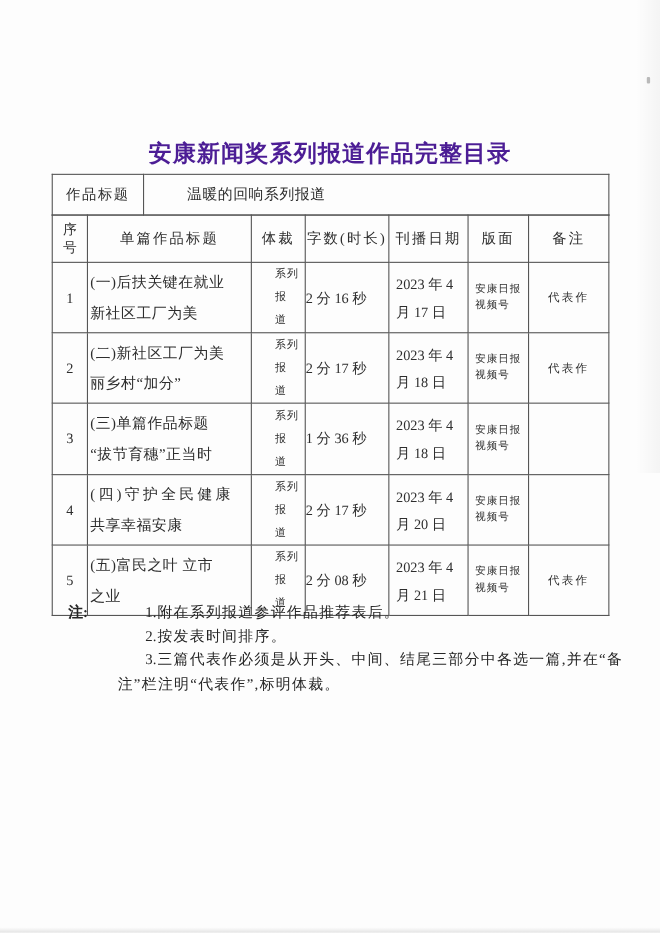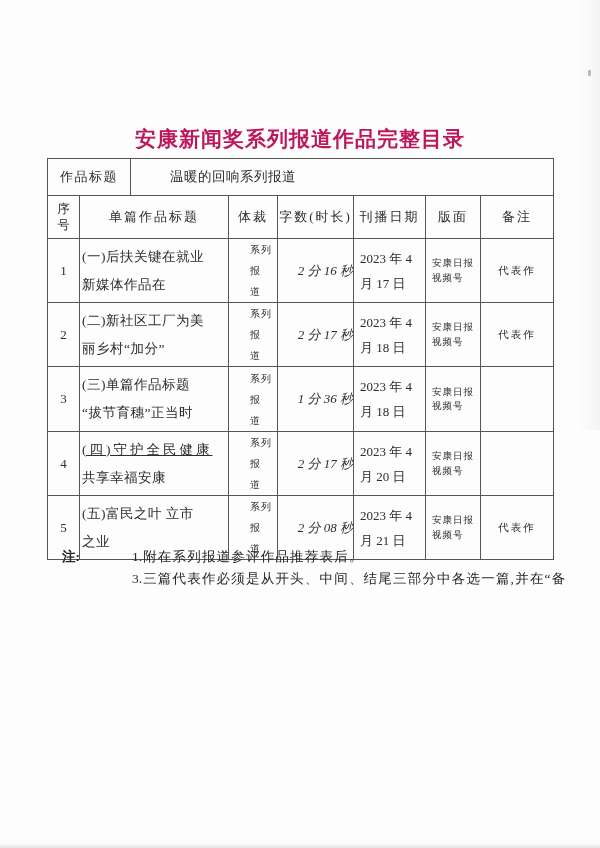--- a/index.html
+++ b/index.html
@@ -20,41 +20,41 @@
     position:absolute; left:588px; top:70px; width:3px; height:6px;
     background:#b9b9b9; border-radius:1px;
   }
   .bottom-shade {
     position:absolute; left:0; bottom:0; width:600px; height:5px;
     background:linear-gradient(to bottom, rgba(0,0,0,0), rgba(0,0,0,0.10));
   }
   .doc-title {
     position:absolute; top:125px; left:0; width:600px; margin:0;
     text-align:center; font-size:21px; font-weight:bold;
-    letter-spacing:1px; color:#be185d;
+    letter-spacing:1px; color:#4c1d95;
   }
   .tables { position:absolute; left:47px; top:158px; width:506px; }
   table { border-collapse:collapse; table-layout:fixed; }
   .t-top { width:506px; }
   .t-main { width:506px; margin-top:-1px; }
   td,th { border:1px solid #565656; padding:0; font-weight:normal; vertical-align:middle; overflow:hidden; }
   .rA{height:37px} .rH{height:43px}
   .r1{height:59px} .r2{height:59px} .r3{height:65px} .r4{height:62px} .r5{height:58px}
   .label-cell { text-align:center; font-size:13px; letter-spacing:1.5px; }
   .value-cell { font-size:13.5px; letter-spacing:0.5px; padding-left:39px; }
   th { font-size:13px; letter-spacing:2px; text-align:center; white-space:nowrap; }
   .th-no-inner { width:15px; margin:0 auto; word-break:break-all; white-space:normal;
                  line-height:16px; font-size:12.5px; letter-spacing:0; }
   .c-no { text-align:center; font-size:13px; }
   .c-title { font-size:13.5px; letter-spacing:0.5px; padding:0 1px 0 2px; }
   .c-title .tl { line-height:28px; white-space:nowrap; }
-  .r4 .c-title .tl:first-child { letter-spacing:3px;text-decoration:underline; }
+  .r4 .c-title .tl:first-child { letter-spacing:3px; }
   .c-genre { font-size:10px; letter-spacing:1px; padding-left:5px; }
   .c-genre div { line-height:21px;margin-left:16px; }
-  .c-dur { text-align:right; font-size:13px;font-style:italic; }
+  .c-dur { text-align:left; font-size:13px; }
   .c-date { font-size:13px; padding-left:6px; }
   .c-date div { line-height:25px; white-space:nowrap; }
   .c-page { font-size:9.5px; letter-spacing:1px; padding-left:6px;margin-left:40px; }
   .c-page div { line-height:14.5px; }
   .c-remark { text-align:center; font-size:10.5px; letter-spacing:2px;margin-top:48px; }
   .notes {
     position:absolute; left:62px; top:546px; width:505px;
     font-size:13.5px; letter-spacing:1.2px; line-height:21.5px; color:#262626;
   }
   .notes-label { position:absolute; left:0; top:0; font-weight:bold; letter-spacing:0; }
@@ -110,21 +110,21 @@
         <th>字数(时长)</th>
         <th>刊播日期</th>
         <th>版面</th>
         <th>备注</th>
       </tr>
 
       <tr class="r1">
         <td class="c-no">1</td>
         <td class="c-title">
           <div class="tl">(一)后扶关键在就业</div>
-          <div class="tl">新媒体作品在</div>
+          <div class="tl">新社区工厂为美</div>
         </td>
         <td class="c-genre">
           <div>系列报</div>
           <div>道</div>
         </td>
         <td class="c-dur">2 分 16 秒</td>
         <td class="c-date">
           <div>2023 年 4</div>
           <div>月 17 日</div>
         </td>
@@ -227,18 +227,22 @@
       </table>
   </div>
 
   <div class="notes">
     <span class="notes-label">注:</span>
     <div class="notes-items">
       <div class="note-item">
         <div class="note-line"><span class="note-num">1.</span><span>附在系列报道参评作品推荐表后。</span></div>
       </div>
       <div class="note-item">
+        <div class="note-line"><span class="note-num">2.</span><span>按发表时间排序。</span></div>
+      </div>
+      <div class="note-item">
         <div class="note-line"><span class="note-num">3.</span><span>三篇代表作必须是从开头、中间、结尾三部分中各选一篇,并在“备</span></div>
+        <div class="note-line cont">注”栏注明“代表作”,标明体裁。</div>
       </div>
     </div>
   </div>
 
 </div>
 
 </body></html>

